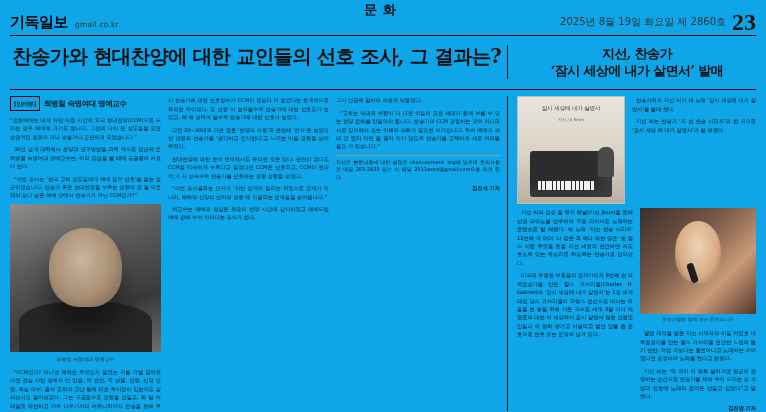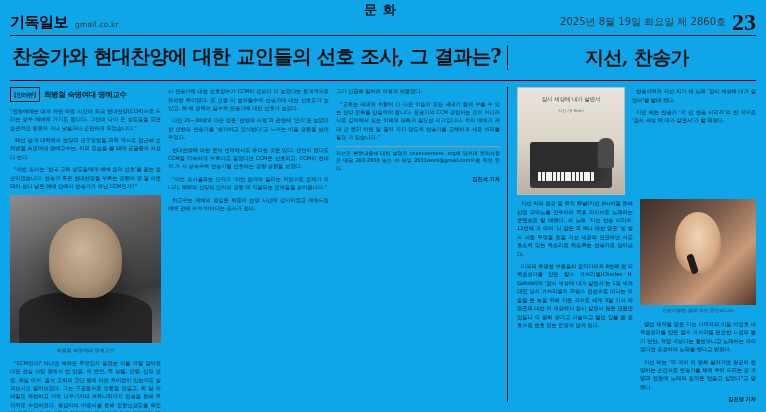--- a/index.html
+++ b/index.html
@@ -94,21 +94,21 @@
     line-height: 1.2;
     padding-right: 6px;
     box-sizing: border-box;
   }
   .headline-side {
     flex: 1;
     border-left: 1px solid #000;
     padding-left: 10px;
     text-align: center;
     font-family: "DejaVu Serif", serif;
-    font-size: 19px;
+    font-size: 13px;
     font-weight: bold;
     line-height: 1.32;
     letter-spacing: -0.6px;
   }
   
   .body-row {
     display: flex;
     margin-top: 6px;
     height: 315px;
   }
@@ -336,20 +336,21 @@
     <div class="mast-right">
       <span class="issue-info">2025년 8월 19일 화요일 제 2860호</span>
       <span class="page-no">23</span>
     </div>
   </div>
 
   <div class="headline-row">
     <div class="headline-main">찬송가와 현대찬양에 대한 교인들의 선호 조사, 그 결과는?</div>
     <div class="headline-side">
       <div>지선, 찬송가</div>
+      <div>‘잠시 세상에 내가 살면서’ 발매</div>
     </div>
   </div>
 
   <div class="body-row">
 
     <div class="left-block">
 
       <div class="col c1">
         <div>
           <span class="tag">[인터뷰]</span><span class="tag-title">최병철 숙명여대 명예교수</span>

